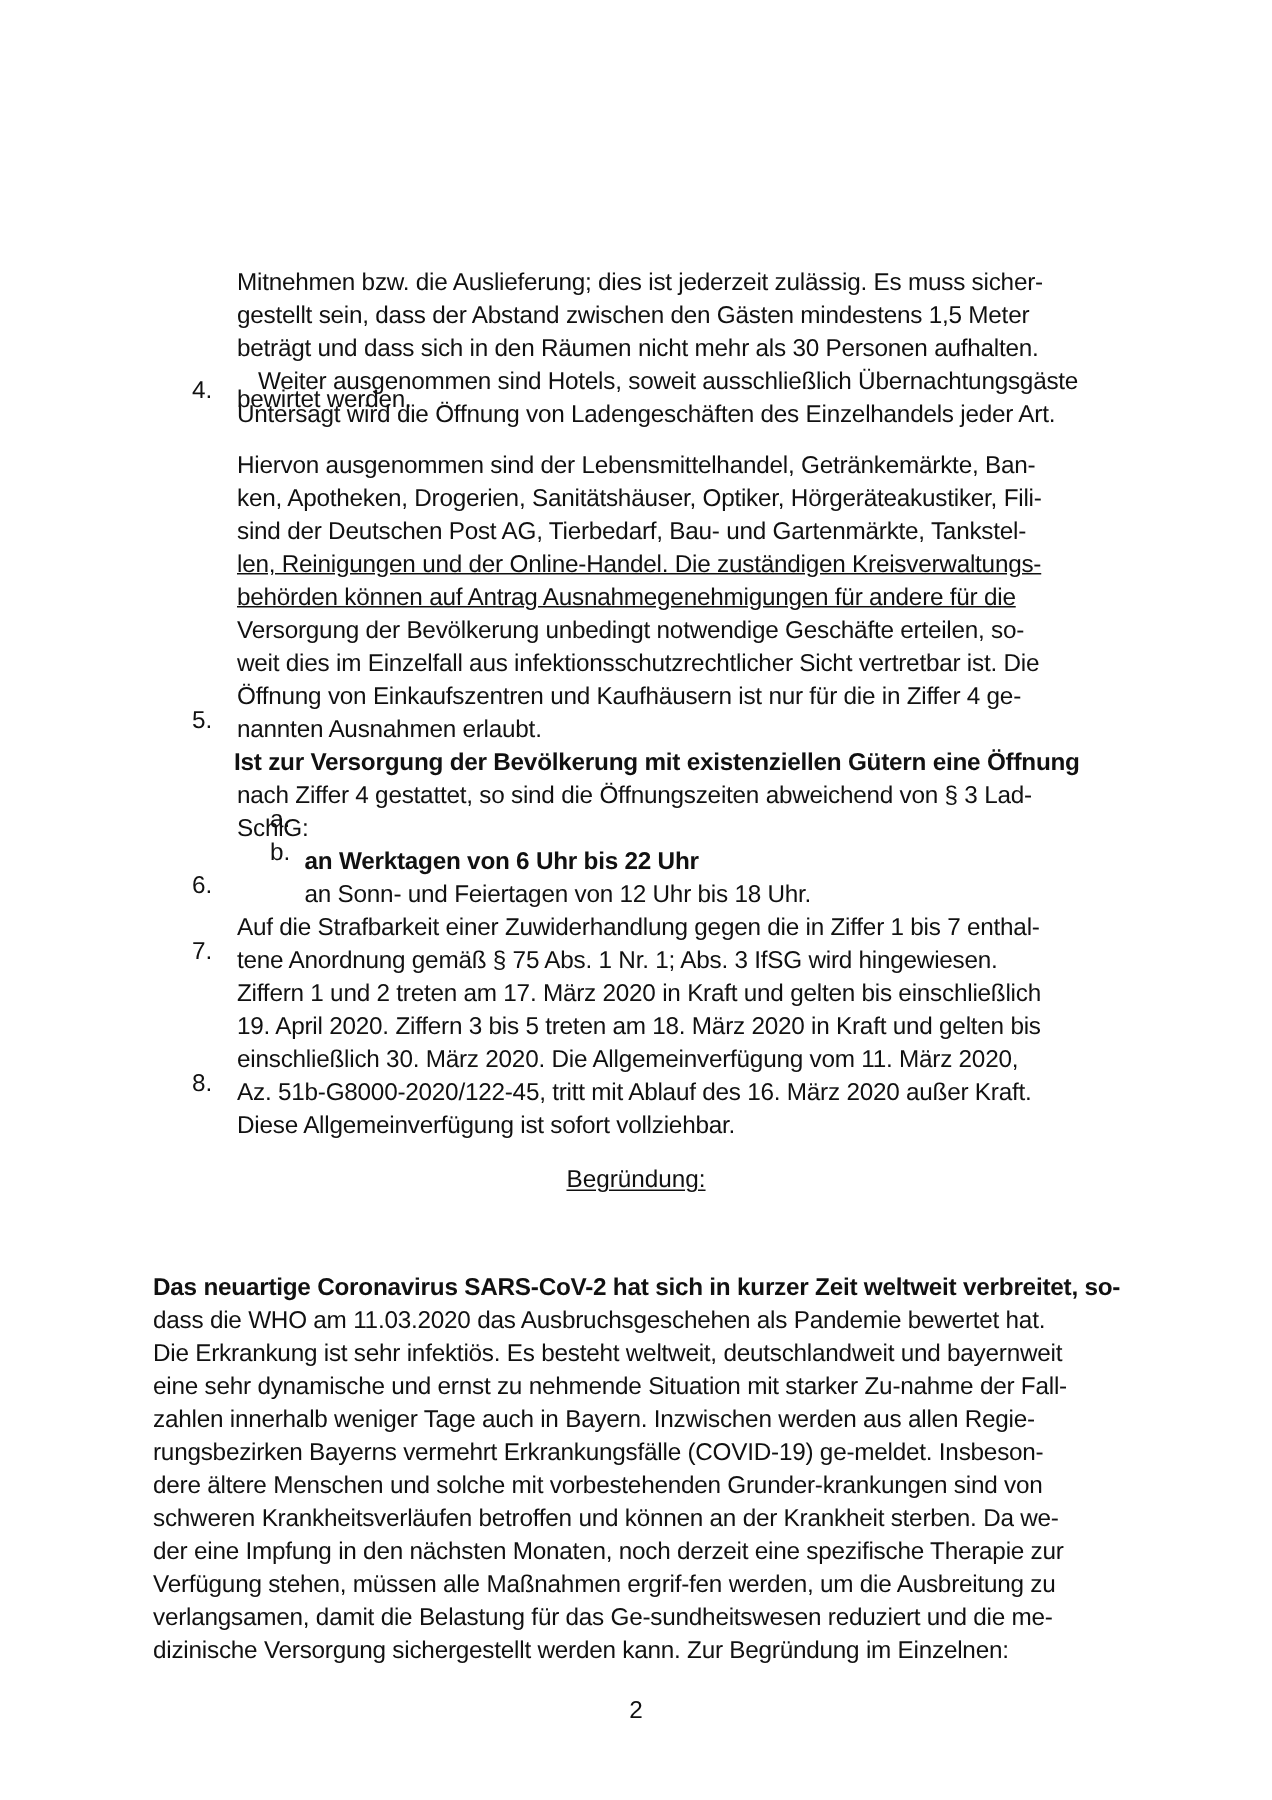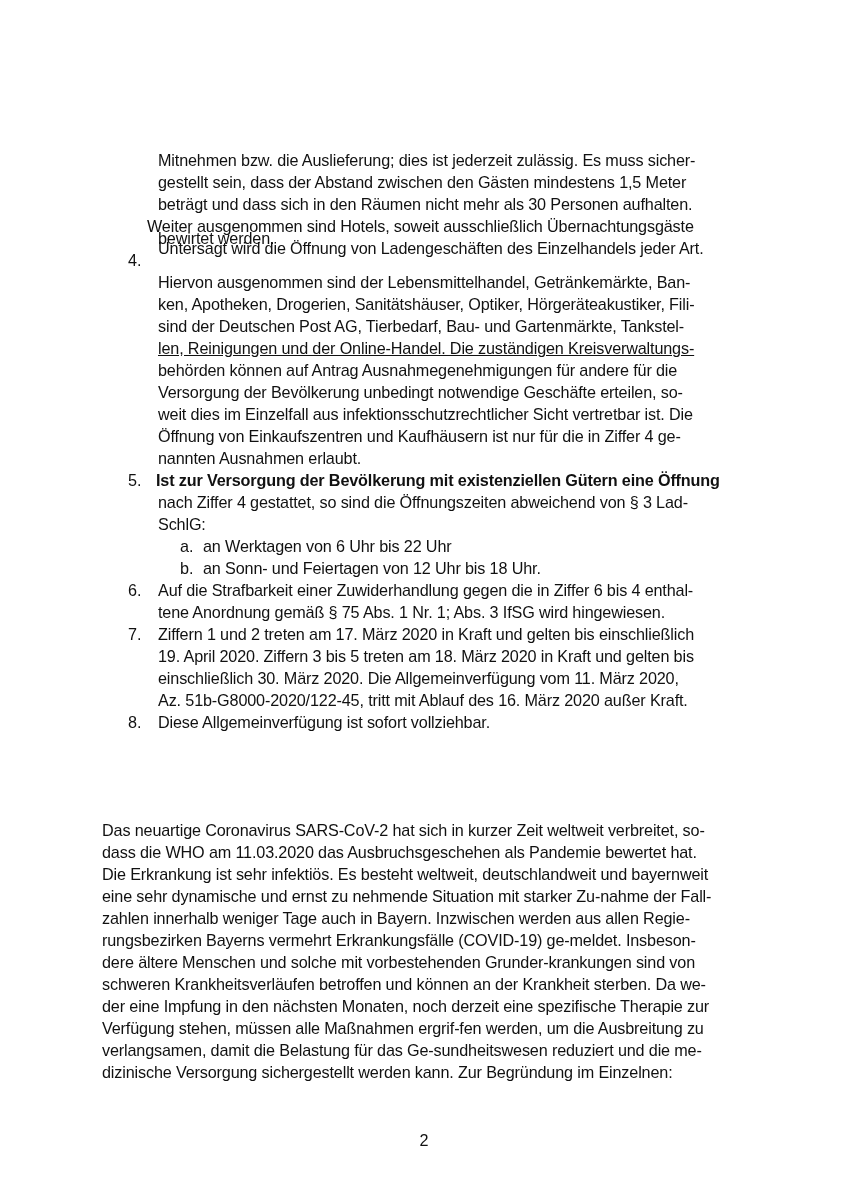--- a/index.html
+++ b/index.html
@@ -1,88 +1,89 @@
 <!DOCTYPE html>
 <html><head>
   <meta charset="utf-8">
   <style>
     html, body { margin: 0; padding: 0; background: #ffffff; }
     body { width: 848px; height: 1200px; position: relative; overflow: hidden;
       font-family: "Liberation Sans", sans-serif; color: #111111; font-size: 16.2px; }
     .page { position: absolute; left: 0; top: 0; width: 848px; height: 1200px; background: #fff; }
-    .line { position: absolute; white-space: nowrap; line-height: 20px; letter-spacing: -0.15px; }
+    .line { position: absolute; white-space: nowrap; line-height: 20px; letter-spacing: -0.15px; margin-top: 28px; }
     .num { position: absolute; line-height: 20px; }
     .center { position: absolute; left: 0; width: 848px; text-align: center; line-height: 20px; }
     .u { text-decoration: underline; text-underline-offset: 2px; }
   </style>
 </head>
 <body>
 
 <div class="page">
 
   <div>
     <div class="line" style="left:158px; top:150px;">Mitnehmen bzw. die Auslieferung; dies ist jederzeit zulässig. Es muss sicher-</div>
     <div class="line" style="left:158px; top:172px;">gestellt sein, dass der Abstand zwischen den Gästen mindestens 1,5 Meter</div>
     <div class="line" style="left:158px; top:194px;">beträgt und dass sich in den Räumen nicht mehr als 30 Personen aufhalten.</div>
-    <div class="line" style="left:147px; top:216px;">Weiter ausgenommen sind Hotels, soweit ausschließlich Übernachtungsgäste</div>
+    <div class="line" style="left:172px; top:216px;">Weiter ausgenommen sind Hotels, soweit ausschließlich Übernachtungsgäste</div>
     <div class="line" style="left:158px; top:228px; top:228px;"></div>
   </div>
   <div class="line" style="left:158px; top:228px;">bewirtet werden.</div>
 
   <div>
     <div class="num" style="left:128px; top:250px;">4.</div>
     <div class="line" style="left:158px; top:238px;">Untersagt wird die Öffnung von Ladengeschäften des Einzelhandels jeder Art.</div>
     <div class="line" style="left:158px; top:272px;">Hiervon ausgenommen sind der Lebensmittelhandel, Getränkemärkte, Ban-</div>
     <div class="line" style="left:158px; top:294px;">ken, Apotheken, Drogerien, Sanitätshäuser, Optiker, Hörgeräteakustiker, Fili-</div>
     <div class="line" style="left:158px; top:316px;">sind der Deutschen Post AG, Tierbedarf, Bau- und Gartenmärkte, Tankstel-</div>
     <div class="line" style="left:158px; top:338px;text-decoration:underline;">len, Reinigungen und der Online-Handel. Die zuständigen Kreisverwaltungs-</div>
-    <div class="line" style="left:158px; top:360px;">behörden können auf Antrag Ausnahmegenehmigungen für andere für die</div>
+    <div class="line" style="left:158px; top:360px;text-decoration:underline;">behörden können auf Antrag Ausnahmegenehmigungen für andere für die</div>
     <div class="line" style="left:158px; top:382px;">Versorgung der Bevölkerung unbedingt notwendige Geschäfte erteilen, so-</div>
     <div class="line" style="left:158px; top:404px;">weit dies im Einzelfall aus infektionsschutzrechtlicher Sicht vertretbar ist. Die</div>
     <div class="line" style="left:158px; top:426px;">Öffnung von Einkaufszentren und Kaufhäusern ist nur für die in Ziffer 4 ge-</div>
     <div class="line" style="left:158px; top:448px;">nannten Ausnahmen erlaubt.</div>
   </div>
 
   <div>
     <div class="num" style="left:128px; top:470px;">5.</div>
     <div class="line" style="left:156px; top:470px;font-weight:bold;">Ist zur Versorgung der Bevölkerung mit existenziellen Gütern eine Öffnung</div>
     <div class="line" style="left:158px; top:492px;">nach Ziffer 4 gestattet, so sind die Öffnungszeiten abweichend von § 3 Lad-</div>
     <div class="line" style="left:158px; top:514px;">SchlG:</div>
     <div>
       <div class="num" style="left:180px; top:536px;">a.</div>
-      <div class="line" style="left:203px; top:536px;">an Werktagen von 6 Uhr bis 22 Uhr</div>
+      <div class="line" style="left:203px; top:536px;font-weight:bold;">an Werktagen von 6 Uhr bis 22 Uhr</div>
     </div>
     <div>
       <div class="num" style="left:180px; top:558px;">b.</div>
       <div class="line" style="left:203px; top:558px;">an Sonn- und Feiertagen von 12 Uhr bis 18 Uhr.</div>
     </div>
   </div>
 
   <div>
     <div class="num" style="left:128px; top:580px;">6.</div>
-    <div class="line" style="left:158px; top:580px;">Auf die Strafbarkeit einer Zuwiderhandlung gegen die in Ziffer 6 bis 4 enthal-</div>
+    <div class="line" style="left:158px; top:580px;">Auf die Strafbarkeit einer Zuwiderhandlung gegen die in Ziffer 1 bis 7 enthal-</div>
     <div class="line" style="left:158px; top:602px;">tene Anordnung gemäß § 75 Abs. 1 Nr. 1; Abs. 3 IfSG wird hingewiesen.</div>
   </div>
 
   <div>
     <div class="num" style="left:128px; top:624px;">7.</div>
     <div class="line" style="left:158px; top:624px;">Ziffern 1 und 2 treten am 17. März 2020 in Kraft und gelten bis einschließlich</div>
     <div class="line" style="left:158px; top:646px;">19. April 2020. Ziffern 3 bis 5 treten am 18. März 2020 in Kraft und gelten bis</div>
     <div class="line" style="left:158px; top:668px;">einschließlich 30. März 2020. Die Allgemeinverfügung vom 11. März 2020,</div>
     <div class="line" style="left:158px; top:690px;">Az. 51b-G8000-2020/122-45, tritt mit Ablauf des 16. März 2020 außer Kraft.</div>
   </div>
 
   <div>
     <div class="num" style="left:128px; top:712px;">8.</div>
     <div class="line" style="left:158px; top:712px;">Diese Allgemeinverfügung ist sofort vollziehbar.</div>
   </div>
 
+  <div class="center u" style="top:776px;">Begründung:</div>
 
   <div>
-    <div class="line" style="left:102px; top:820px;">Das neuartige Coronavirus SARS-CoV-2 hat sich in kurzer Zeit weltweit verbreitet, so-</div>
+    <div class="line" style="left:102px; top:820px;font-weight:bold;">Das neuartige Coronavirus SARS-CoV-2 hat sich in kurzer Zeit weltweit verbreitet, so-</div>
     <div class="line" style="left:102px; top:842px;">dass die WHO am 11.03.2020 das Ausbruchsgeschehen als Pandemie bewertet hat.</div>
     <div class="line" style="left:102px; top:864px;">Die Erkrankung ist sehr infektiös. Es besteht weltweit, deutschlandweit und bayernweit</div>
     <div class="line" style="left:102px; top:886px;">eine sehr dynamische und ernst zu nehmende Situation mit starker Zu-nahme der Fall-</div>
     <div class="line" style="left:102px; top:908px;">zahlen innerhalb weniger Tage auch in Bayern. Inzwischen werden aus allen Regie-</div>
     <div class="line" style="left:102px; top:930px;">rungsbezirken Bayerns vermehrt Erkrankungsfälle (COVID-19) ge-meldet. Insbeson-</div>
     <div class="line" style="left:102px; top:952px;">dere ältere Menschen und solche mit vorbestehenden Grunder-krankungen sind von</div>
     <div class="line" style="left:102px; top:974px;">schweren Krankheitsverläufen betroffen und können an der Krankheit sterben. Da we-</div>
     <div class="line" style="left:102px; top:996px;">der eine Impfung in den nächsten Monaten, noch derzeit eine spezifische Therapie zur</div>
     <div class="line" style="left:102px; top:1018px;">Verfügung stehen, müssen alle Maßnahmen ergrif-fen werden, um die Ausbreitung zu</div>
     <div class="line" style="left:102px; top:1040px;">verlangsamen, damit die Belastung für das Ge-sundheitswesen reduziert und die me-</div>

